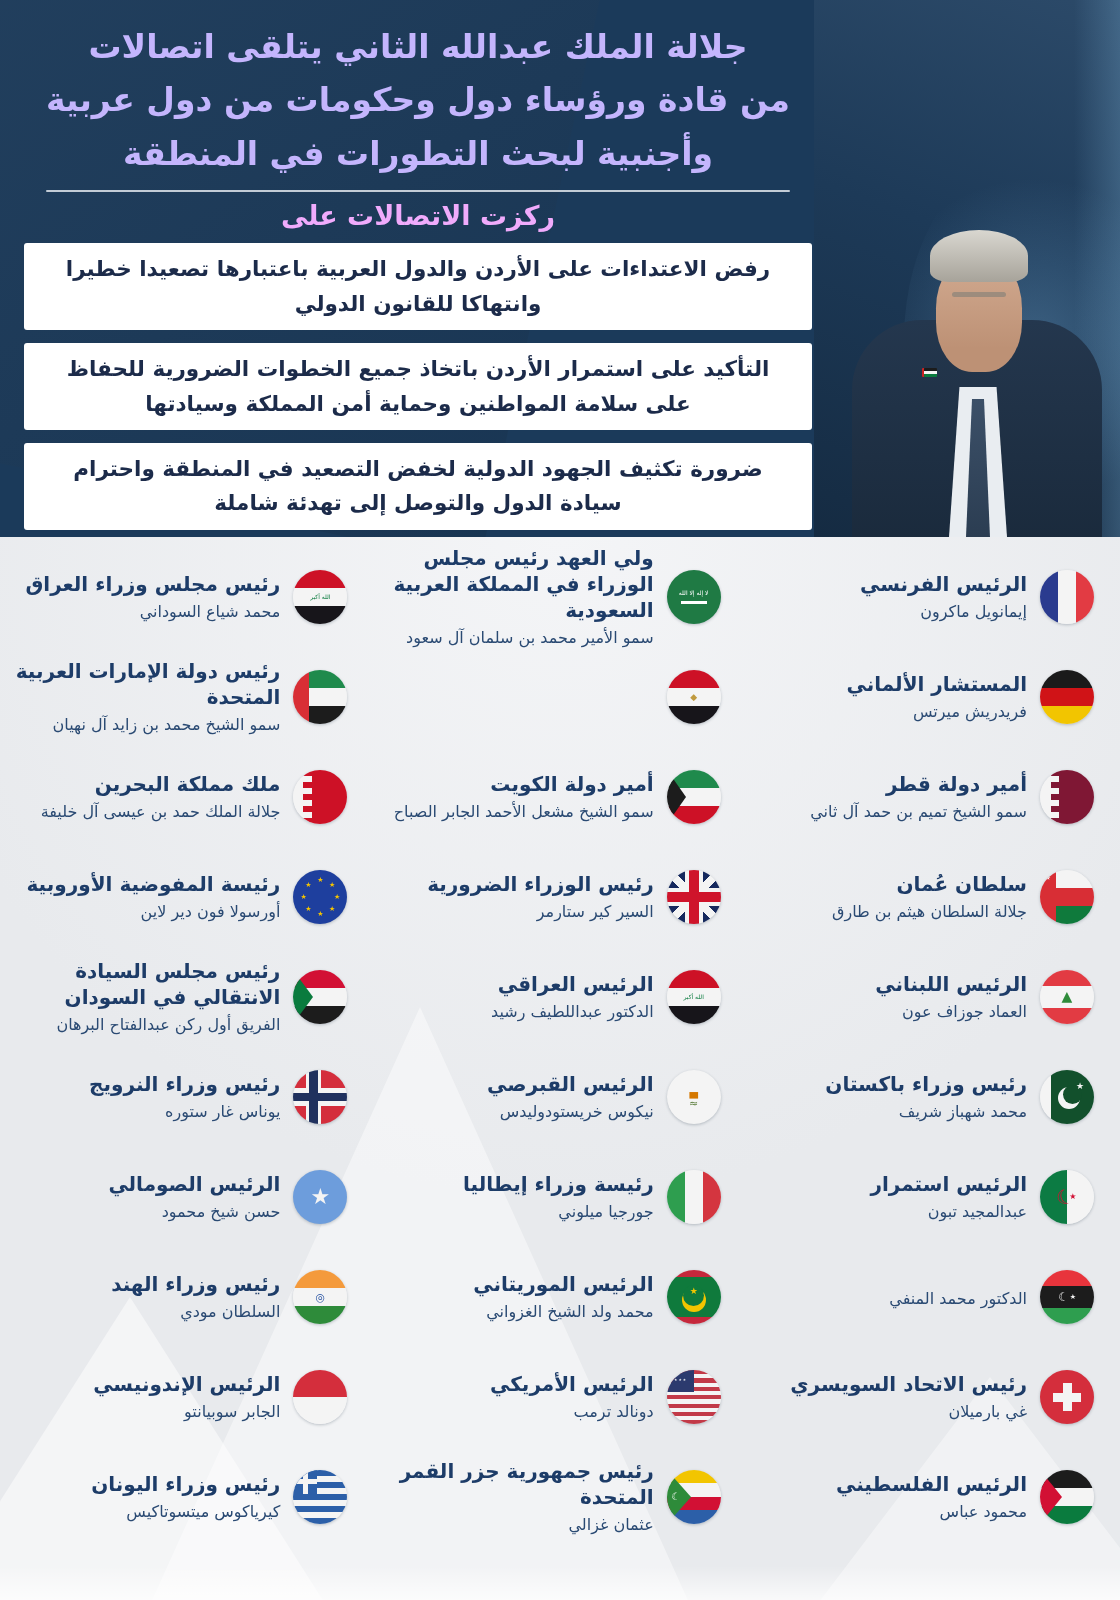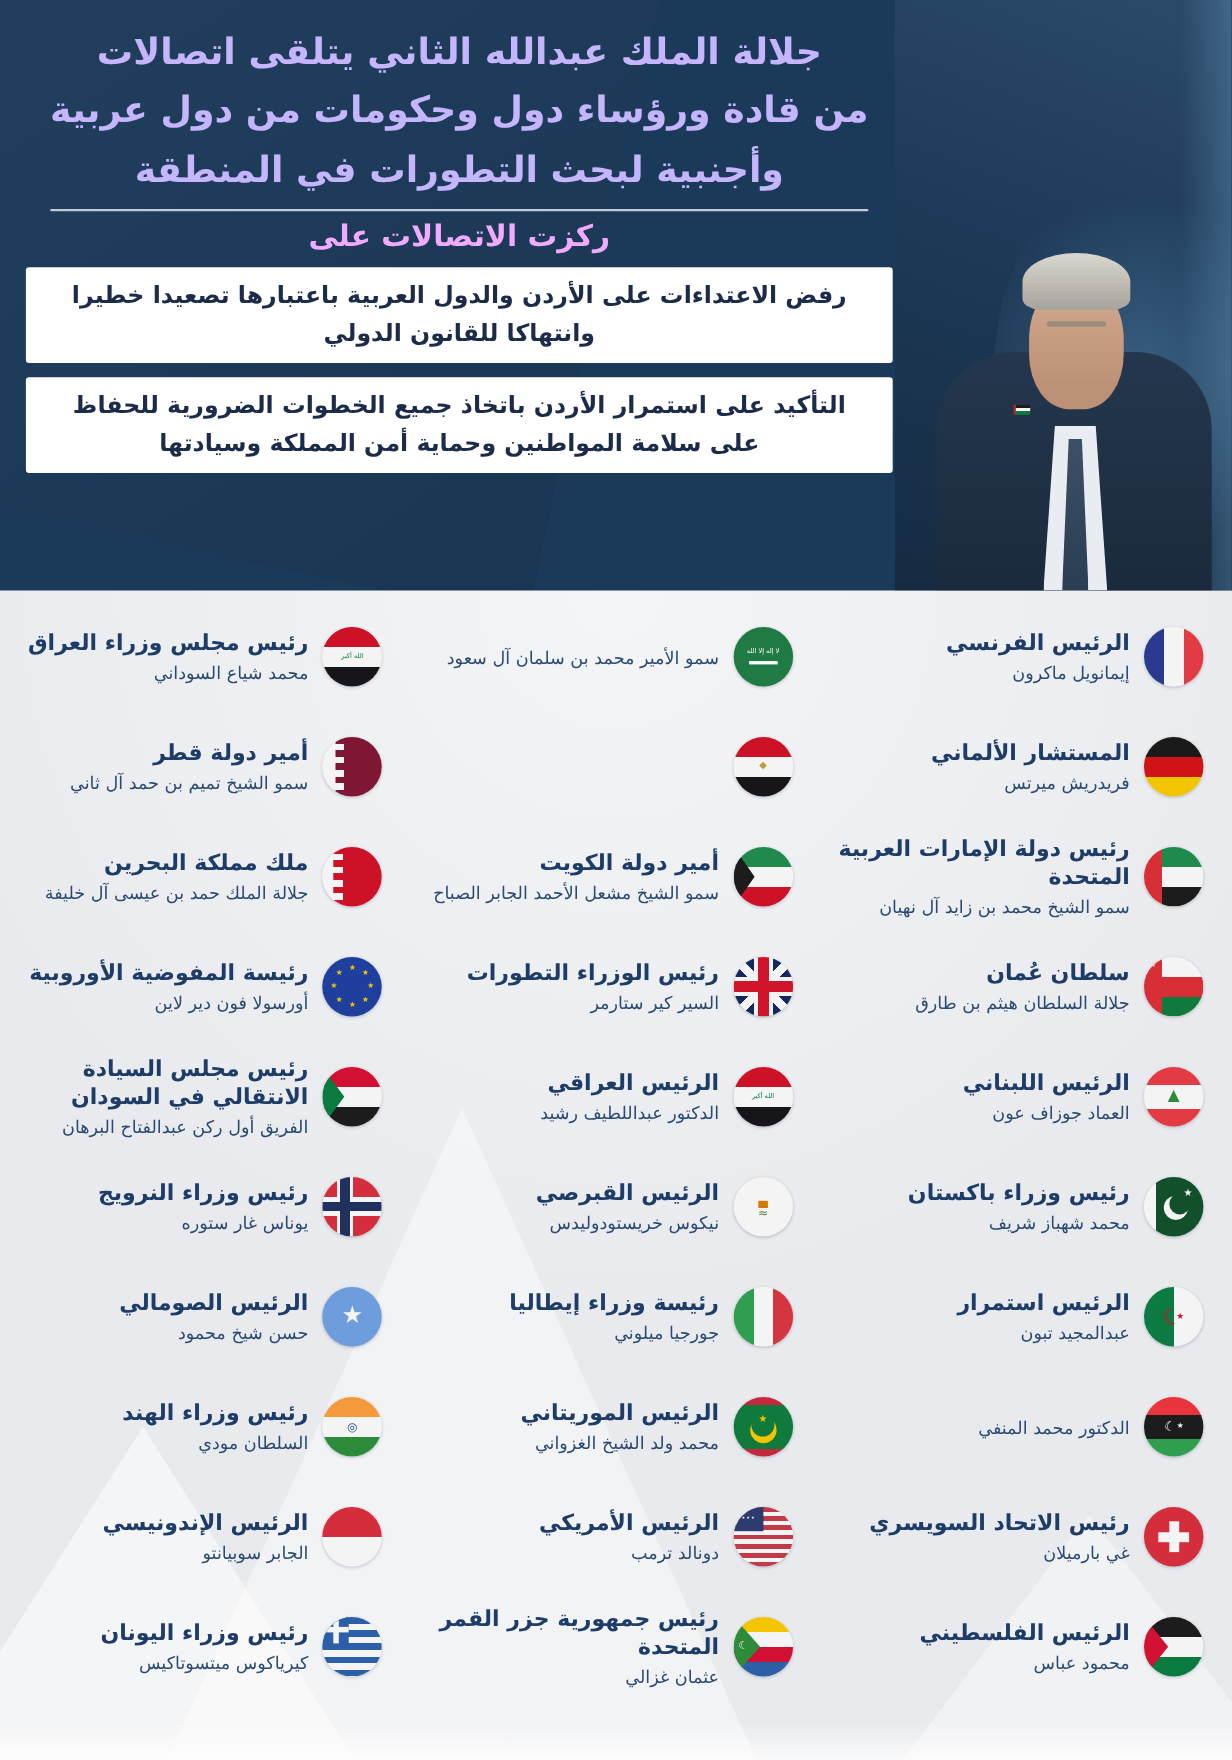--- a/index.html
+++ b/index.html
@@ -73,20 +73,21 @@
     <div class="hero-text">
       <h1 class="hero-title">
         <span>جلالة الملك عبدالله الثاني يتلقى اتصالات</span>
         <span>من قادة ورؤساء دول وحكومات من دول عربية</span>
         <span>وأجنبية لبحث التطورات في المنطقة</span>
       </h1>
       <div class="divider"></div>
       <h2 class="hero-sub">ركزت الاتصالات على</h2>
       <div class="point">رفض الاعتداءات على الأردن والدول العربية باعتبارها تصعيدا خطيرا وانتهاكا للقانون الدولي</div>
       <div class="point">التأكيد على استمرار الأردن باتخاذ جميع الخطوات الضرورية للحفاظ على سلامة المواطنين وحماية أمن المملكة وسيادتها</div>
+      <div class="point">ضرورة تكثيف الجهود الدولية لخفض التصعيد في المنطقة واحترام سيادة الدول والتوصل إلى تهدئة شاملة</div>
     </div>
 
     <div class="photo">
       <i class="ph-glow"></i>
       <i class="ph-band"></i>
       <i class="ph-neck"></i>
       <i class="ph-suit"></i>
       <i class="ph-shirt"></i>
       <i class="ph-tie"></i>
       <i class="ph-pin"></i>
@@ -107,20 +108,21 @@
             <div class="t">الرئيس الفرنسي</div>
             <div class="n">إيمانويل ماكرون</div>
           </div>
         </div>
         <div class="cell">
           <div class="flag" style="background: rgb(31, 122, 68);">
             <span class="fl-char" style="left: 50%; top: 42%; color: rgb(255, 255, 255); font-size: 6px;">لا إله إلا الله</span>
             <i style="left: calc(50% - 13px); top: calc(60% - 1.5px); width: 26px; height: 3px; background: rgb(255, 255, 255);"></i>
           </div>
           <div class="txt">
+            <div class="t">ولي العهد رئيس مجلس الوزراء في المملكة العربية السعودية</div>
             <div class="n">سمو الأمير محمد بن سلمان آل سعود</div>
           </div>
         </div>
         <div class="cell">
           <div class="flag" style="background: linear-gradient(rgb(205, 17, 38) 0px, rgb(205, 17, 38) 33.4%, rgb(244, 244, 244) 33.4%, rgb(244, 244, 244) 66.7%, rgb(23, 21, 26) 66.7%);">
             <span class="fl-char" style="left: 50%; top: 50%; color: rgb(10, 123, 62); font-size: 6px;">الله أكبر</span>
           </div>
           <div class="txt">
             <div class="t">رئيس مجلس وزراء العراق</div>
             <div class="n">محمد شياع السوداني</div>
@@ -132,36 +134,36 @@
             <div class="t">المستشار الألماني</div>
             <div class="n">فريدريش ميرتس</div>
           </div>
         </div>
         <div class="cell">
           <div class="flag" style="background: linear-gradient(rgb(205, 17, 38) 0px, rgb(205, 17, 38) 33.4%, rgb(244, 244, 244) 33.4%, rgb(244, 244, 244) 66.7%, rgb(23, 21, 26) 66.7%);">
             <span class="fl-char" style="left: 50%; top: 50%; color: rgb(192, 154, 62); font-size: 9px;">◆</span>
           </div>
         </div>
         <div class="cell">
+          <div class="flag" style="background: linear-gradient(90deg, rgb(216, 46, 53) 0px, rgb(216, 46, 53) 30%, rgba(0, 0, 0, 0) 30%), linear-gradient(rgb(31, 138, 76) 0px, rgb(31, 138, 76) 33.4%, rgb(244, 244, 244) 33.4%, rgb(244, 244, 244) 66.7%, rgb(28, 28, 28) 66.7%);"></div>
+          <div class="txt">
+            <div class="t">رئيس دولة الإمارات العربية المتحدة</div>
+            <div class="n">سمو الشيخ محمد بن زايد آل نهيان</div>
+          </div>
+        </div>
+        <div class="cell">
           <div class="flag" style="background: linear-gradient(90deg, rgb(244, 244, 244) 0px, rgb(244, 244, 244) 36%, rgb(127, 23, 52) 36%);">
             <i style="left: calc(36% - 8px); top: 0px; width: 8px; height: 100%; background: repeating-linear-gradient(rgb(127, 23, 52) 0px, rgb(127, 23, 52) 6px, rgba(0, 0, 0, 0) 6px, rgba(0, 0, 0, 0) 12px);"></i>
           </div>
           <div class="txt">
             <div class="t">أمير دولة قطر</div>
             <div class="n">سمو الشيخ تميم بن حمد آل ثاني</div>
           </div>
         </div>
         <div class="cell">
-          <div class="flag" style="background: linear-gradient(90deg, rgb(216, 46, 53) 0px, rgb(216, 46, 53) 30%, rgba(0, 0, 0, 0) 30%), linear-gradient(rgb(31, 138, 76) 0px, rgb(31, 138, 76) 33.4%, rgb(244, 244, 244) 33.4%, rgb(244, 244, 244) 66.7%, rgb(28, 28, 28) 66.7%);"></div>
-          <div class="txt">
-            <div class="t">رئيس دولة الإمارات العربية المتحدة</div>
-            <div class="n">سمو الشيخ محمد بن زايد آل نهيان</div>
-          </div>
-        </div>
-        <div class="cell">
           <div class="flag" style="background: linear-gradient(rgb(31, 138, 76) 0px, rgb(31, 138, 76) 33.4%, rgb(244, 244, 244) 33.4%, rgb(244, 244, 244) 66.7%, rgb(205, 17, 38) 66.7%);">
             <i style="left: 0px; top: 0px; width: 0px; height: 0px; border-top: 27px solid transparent; border-bottom: 27px solid transparent; border-left: 19px solid rgb(28, 28, 28);"></i>
           </div>
           <div class="txt">
             <div class="t">أمير دولة الكويت</div>
             <div class="n">سمو الشيخ مشعل الأحمد الجابر الصباح</div>
           </div>
         </div>
         <div class="cell">
           <div class="flag" style="background: linear-gradient(90deg, rgb(244, 244, 244) 0px, rgb(244, 244, 244) 35%, rgb(205, 17, 38) 35%);">
@@ -177,21 +179,21 @@
             <span class="fl-char" style="left: 15%; top: 15%; color: rgb(255, 255, 255); font-size: 10px;">٭</span>
           </div>
           <div class="txt">
             <div class="t">سلطان عُمان</div>
             <div class="n">جلالة السلطان هيثم بن طارق</div>
           </div>
         </div>
         <div class="cell">
           <div class="flag" style="background: linear-gradient(0deg, rgba(0, 0, 0, 0) 41%, rgb(207, 20, 43) 41%, rgb(207, 20, 43) 59%, rgba(0, 0, 0, 0) 59%), linear-gradient(90deg, rgba(0, 0, 0, 0) 41%, rgb(207, 20, 43) 41%, rgb(207, 20, 43) 59%, rgba(0, 0, 0, 0) 59%), linear-gradient(0deg, rgba(0, 0, 0, 0) 34%, rgb(244, 244, 244) 34%, rgb(244, 244, 244) 66%, rgba(0, 0, 0, 0) 66%), linear-gradient(90deg, rgba(0, 0, 0, 0) 34%, rgb(244, 244, 244) 34%, rgb(244, 244, 244) 66%, rgba(0, 0, 0, 0) 66%), linear-gradient(45deg, rgba(0, 0, 0, 0) 45%, rgb(244, 244, 244) 45%, rgb(244, 244, 244) 55%, rgba(0, 0, 0, 0) 55%), linear-gradient(135deg, rgba(0, 0, 0, 0) 45%, rgb(244, 244, 244) 45%, rgb(244, 244, 244) 55%, rgba(0, 0, 0, 0) 55%), rgb(22, 41, 94);"></div>
           <div class="txt">
-            <div class="t">رئيس الوزراء التطورات</div>
+            <div class="t">رئيس الوزراء الضرورية</div>
             <div class="n">السير كير ستارمر</div>
           </div>
         </div>
         <div class="cell">
           <div class="flag" style="background: rgb(30, 63, 158);">
             <span class="fl-char" style="left: 50%; top: 19%; color: rgb(245, 196, 0); font-size: 7px;">★</span>
             <span class="fl-char" style="left: 72%; top: 28%; color: rgb(245, 196, 0); font-size: 7px;">★</span>
             <span class="fl-char" style="left: 81%; top: 50%; color: rgb(245, 196, 0); font-size: 7px;">★</span>
             <span class="fl-char" style="left: 72%; top: 72%; color: rgb(245, 196, 0); font-size: 7px;">★</span>
             <span class="fl-char" style="left: 50%; top: 81%; color: rgb(245, 196, 0); font-size: 7px;">★</span>

